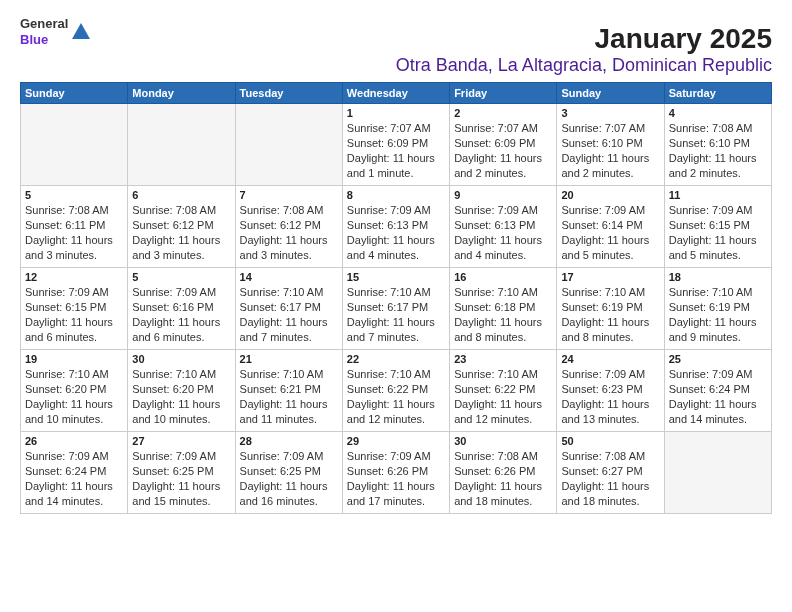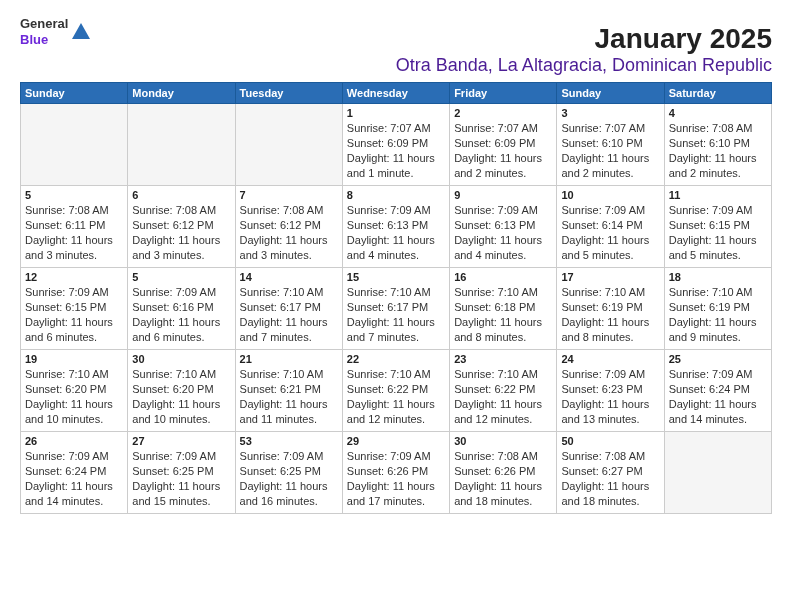--- a/index.html
+++ b/index.html
@@ -158,21 +158,21 @@
           </td>
           <td>
             <div class="day-num">8</div>
             <div class="cell-text">Sunrise: 7:09 AM<br>Sunset: 6:13 PM<br>Daylight: 11 hours<br>and 4 minutes.</div>
           </td>
           <td>
             <div class="day-num">9</div>
             <div class="cell-text">Sunrise: 7:09 AM<br>Sunset: 6:13 PM<br>Daylight: 11 hours<br>and 4 minutes.</div>
           </td>
           <td>
-            <div class="day-num">10</div>
+            <div class="day-num">20</div>
             <div class="cell-text">Sunrise: 7:09 AM<br>Sunset: 6:14 PM<br>Daylight: 11 hours<br>and 5 minutes.</div>
           </td>
           <td>
             <div class="day-num">11</div>
             <div class="cell-text">Sunrise: 7:09 AM<br>Sunset: 6:15 PM<br>Daylight: 11 hours<br>and 5 minutes.</div>
           </td>
         </tr>
         <tr>
           <td>
             <div class="day-num">12</div>
@@ -236,21 +236,21 @@
         <tr>
           <td>
             <div class="day-num">26</div>
             <div class="cell-text">Sunrise: 7:09 AM<br>Sunset: 6:24 PM<br>Daylight: 11 hours<br>and 14 minutes.</div>
           </td>
           <td>
             <div class="day-num">27</div>
             <div class="cell-text">Sunrise: 7:09 AM<br>Sunset: 6:25 PM<br>Daylight: 11 hours<br>and 15 minutes.</div>
           </td>
           <td>
-            <div class="day-num">53</div>
+            <div class="day-num">28</div>
             <div class="cell-text">Sunrise: 7:09 AM<br>Sunset: 6:25 PM<br>Daylight: 11 hours<br>and 16 minutes.</div>
           </td>
           <td>
             <div class="day-num">29</div>
             <div class="cell-text">Sunrise: 7:09 AM<br>Sunset: 6:26 PM<br>Daylight: 11 hours<br>and 17 minutes.</div>
           </td>
           <td>
             <div class="day-num">30</div>
             <div class="cell-text">Sunrise: 7:08 AM<br>Sunset: 6:26 PM<br>Daylight: 11 hours<br>and 18 minutes.</div>
           </td>

